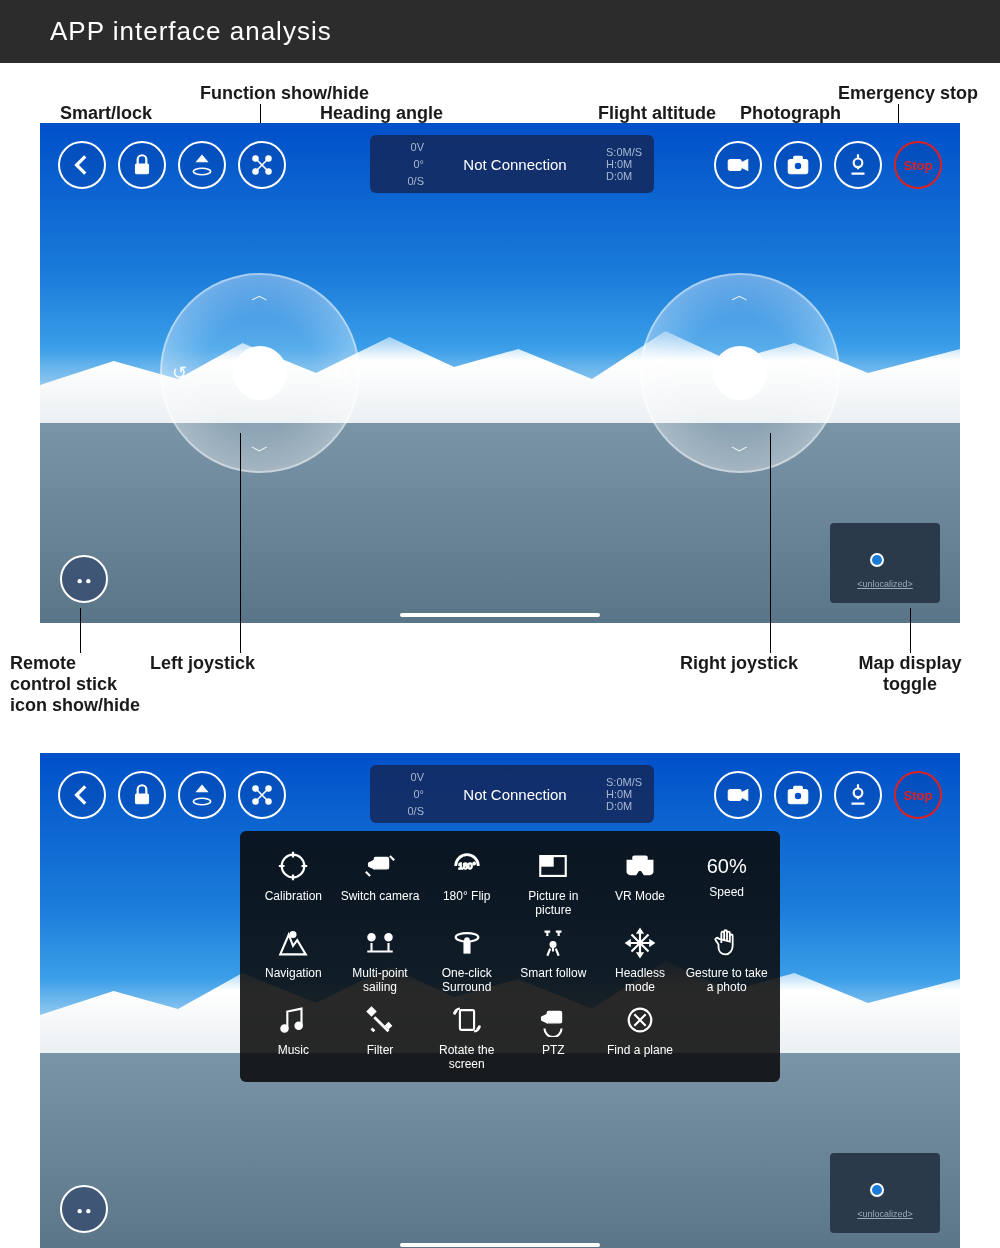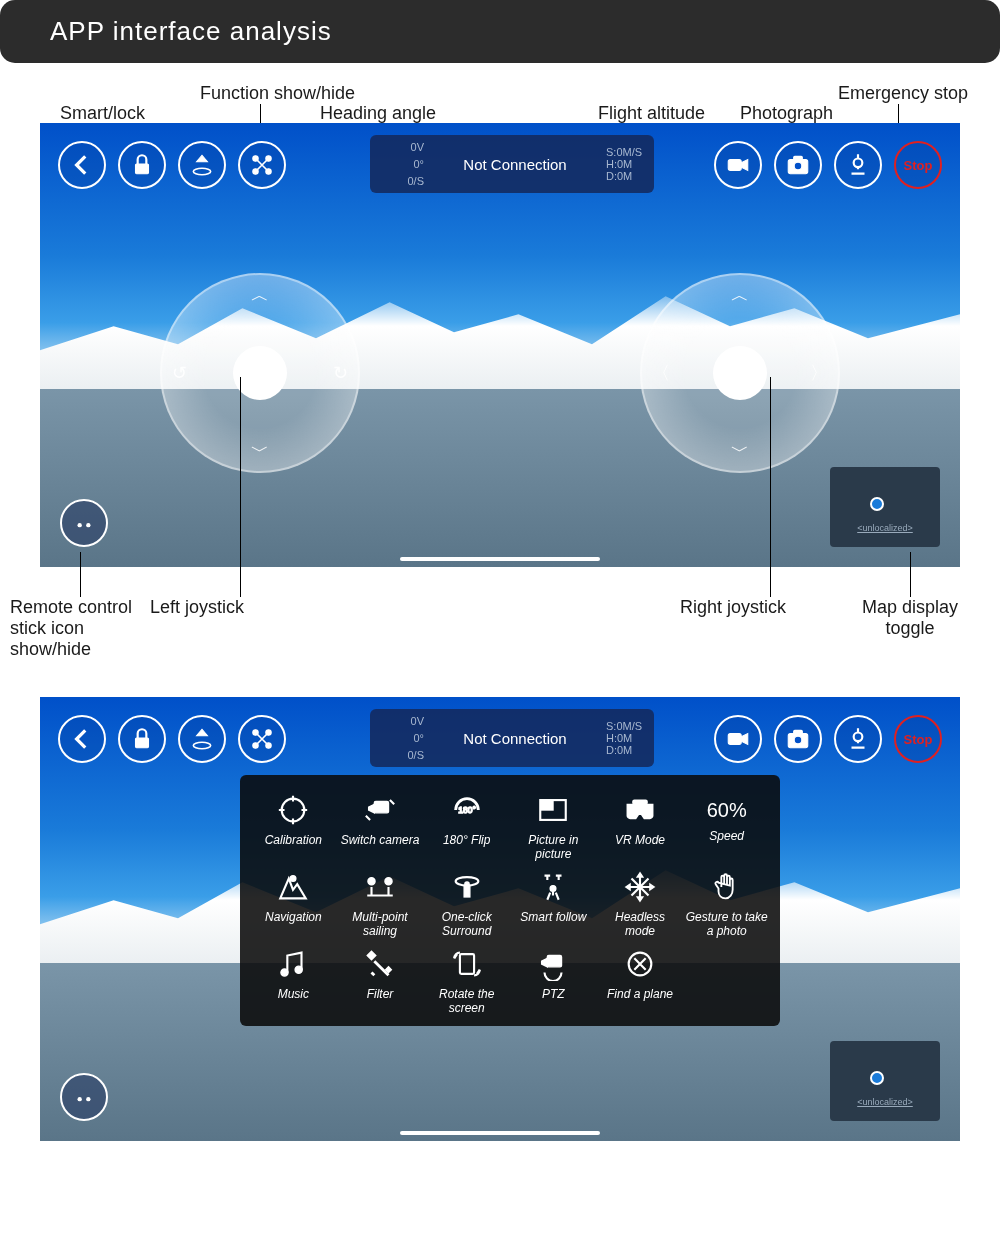--- a/index.html
+++ b/index.html
@@ -1,29 +1,29 @@
 <!DOCTYPE html>
 <html><head>
 <meta charset="utf-8">
 <style>
 * { margin: 0; padding: 0; box-sizing: border-box; }
 body { font-family: Arial, sans-serif; background: #fff; width: 1000px; }
 
-.header-bar { background: #2c2c2c; color: #fff; padding: 16px 50px; font-size: 26px; font-weight: 500; letter-spacing: 1px; border-radius: 15px; }
+.header-bar { background: #2c2c2c; color: #fff; padding: 16px 50px; font-size: 26px; font-weight: 500; letter-spacing: 1px; }
 
 .diagram { position: relative; padding: 60px 30px 20px; }
-.label { position: absolute; font-size: 18px; color: #1a1a1a; font-weight: 400; }
+.label { position: absolute; font-size: 18px; color: #1a1a1a; font-weight: 700; }
 .label .line { position: absolute; width: 1px; background: #000; }
 .label .line.down { top: 100%; left: 50%; }
 .label .line.up { bottom: 100%; left: 50%; }
 
 .screenshot {
   position: relative;
   width: 920px;
-  height: 444px;
+  height: 500px;
   margin: 0 auto;
   background: linear-gradient(to bottom, #0050c9 0%, #1a7bd9 30%, #3a9ee8 45%, #d3e8f5 58%, #4a6a8a 62%, #5a7a95 100%);
   overflow: hidden;
 }
 .mountains {
   position: absolute; bottom: 38%; left: 0; right: 0; height: 120px;
   background: linear-gradient(to top, #e8edf0 0%, #fff 60%, transparent 100%);
   clip-path: polygon(0% 100%, 0% 60%, 8% 40%, 15% 55%, 22% 25%, 30% 50%, 38% 20%, 45% 45%, 52% 30%, 60% 55%, 68% 15%, 75% 40%, 82% 25%, 90% 50%, 100% 30%, 100% 100%);
 }
 .water { position: absolute; bottom: 0; left: 0; right: 0; height: 40%; background: linear-gradient(to bottom, #7a95a8 0%, #5a7588 100%); }
@@ -67,21 +67,21 @@
 
 .bottom-labels { position: relative; height: 100px; padding: 0 30px; }
 
 .func-panel {
   position: absolute; top: 78px; left: 200px; width: 540px;
   background: rgba(10,10,10,0.88); border-radius: 6px; padding: 18px 12px 10px;
   display: grid; grid-template-columns: repeat(6, 1fr); gap: 8px 4px;
 }
 .func-item { color: #fff; text-align: center; font-size: 12px; }
 .func-item svg { width: 34px; height: 34px; fill: #fff; stroke: #fff; margin-bottom: 4px; }
-.func-item .label-text { display: block; line-height: 1.15; min-height: 28px; font-style: italic; }
+.func-item .label-text { display: block; line-height: 1.15; min-height: 28px; }
 .func-item.speed-txt { font-size: 20px; font-weight: 500; padding-top: 6px;}
 .func-item.speed-txt .label-text { font-size:12px; font-weight:normal; margin-top:8px;}
 
 .screenshot2 { margin-top: 30px; }
 </style>
 </head>
 <body>
 
 <div class="header-bar">
   <span>APP interface analysis</span>

